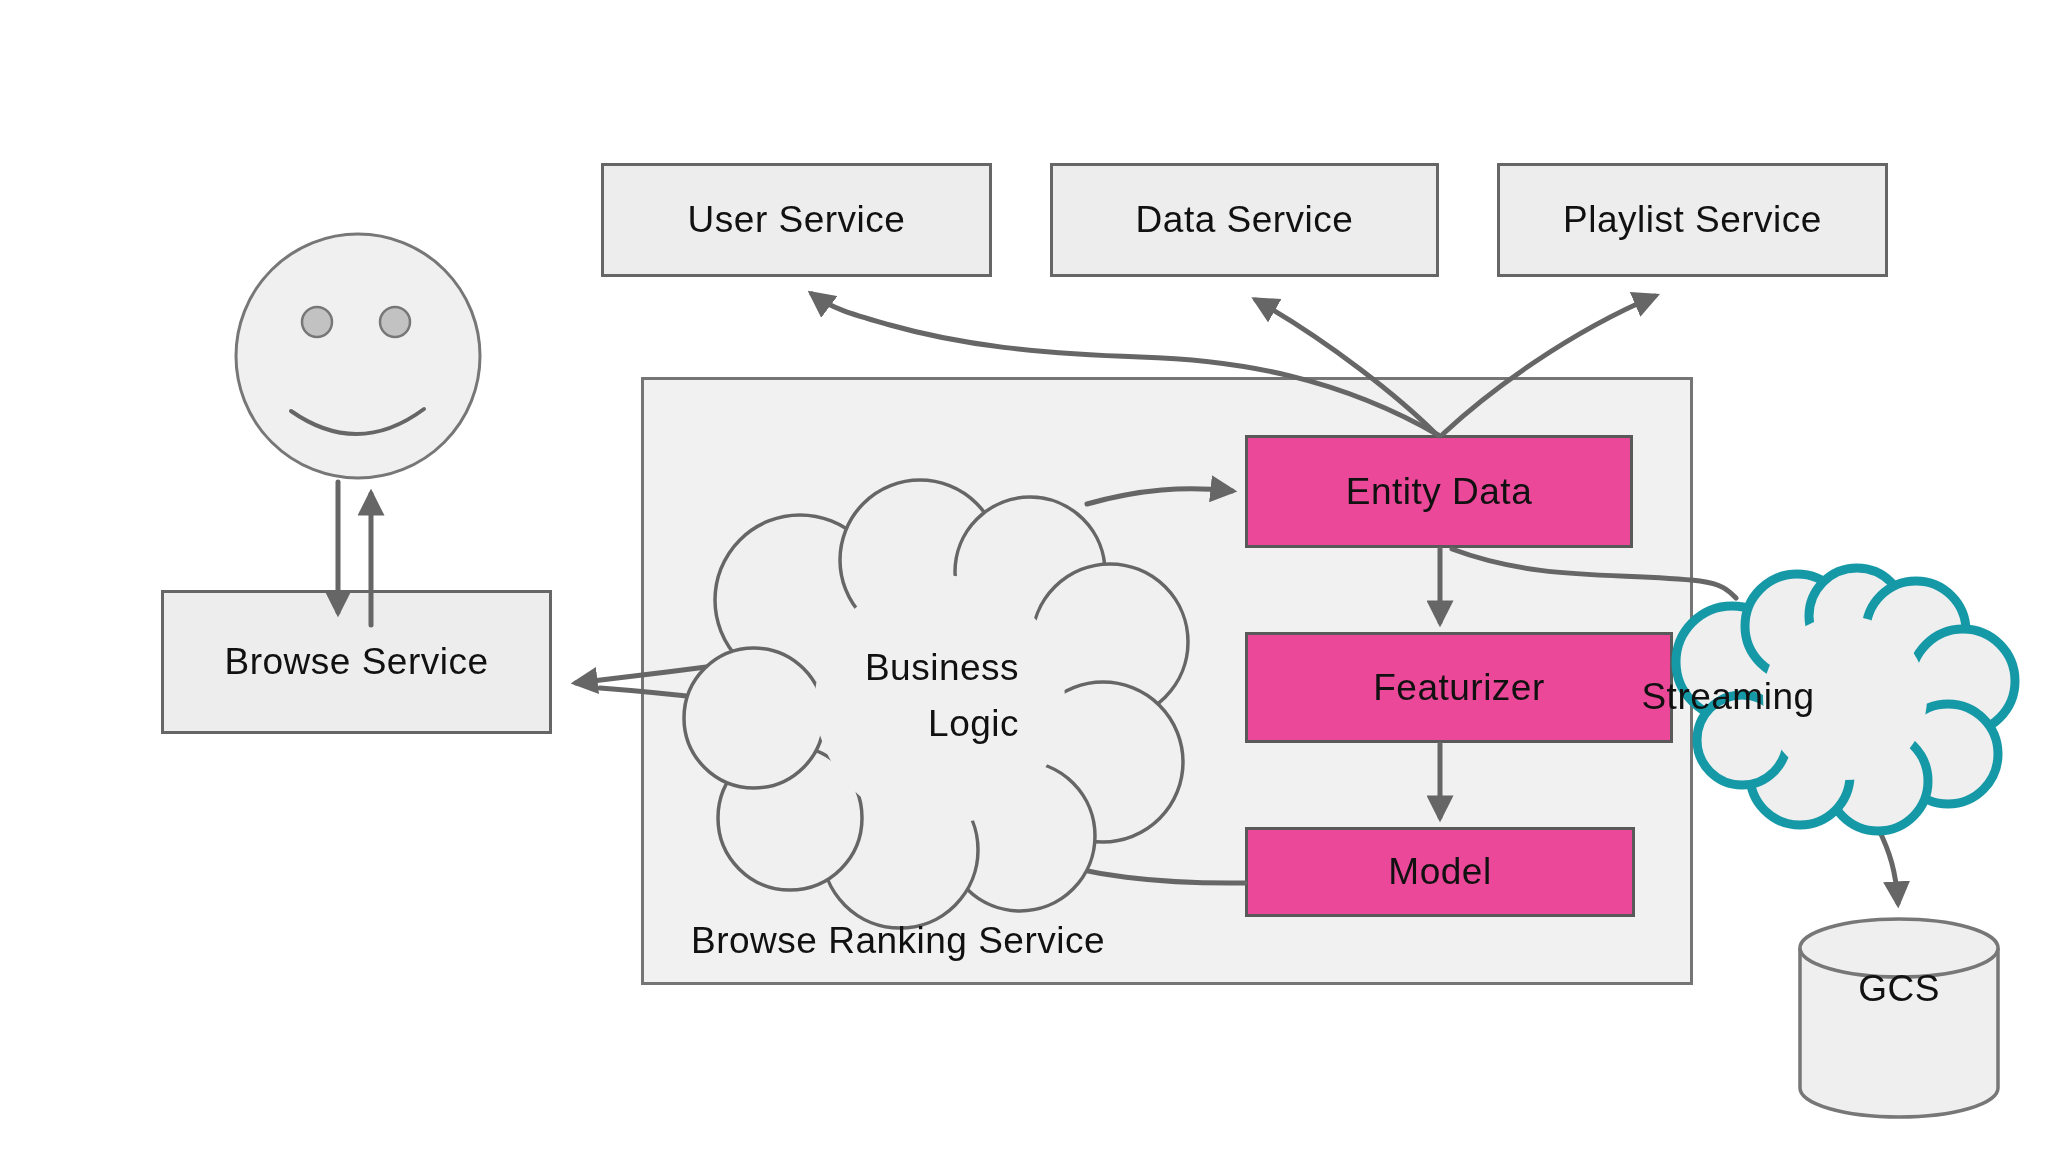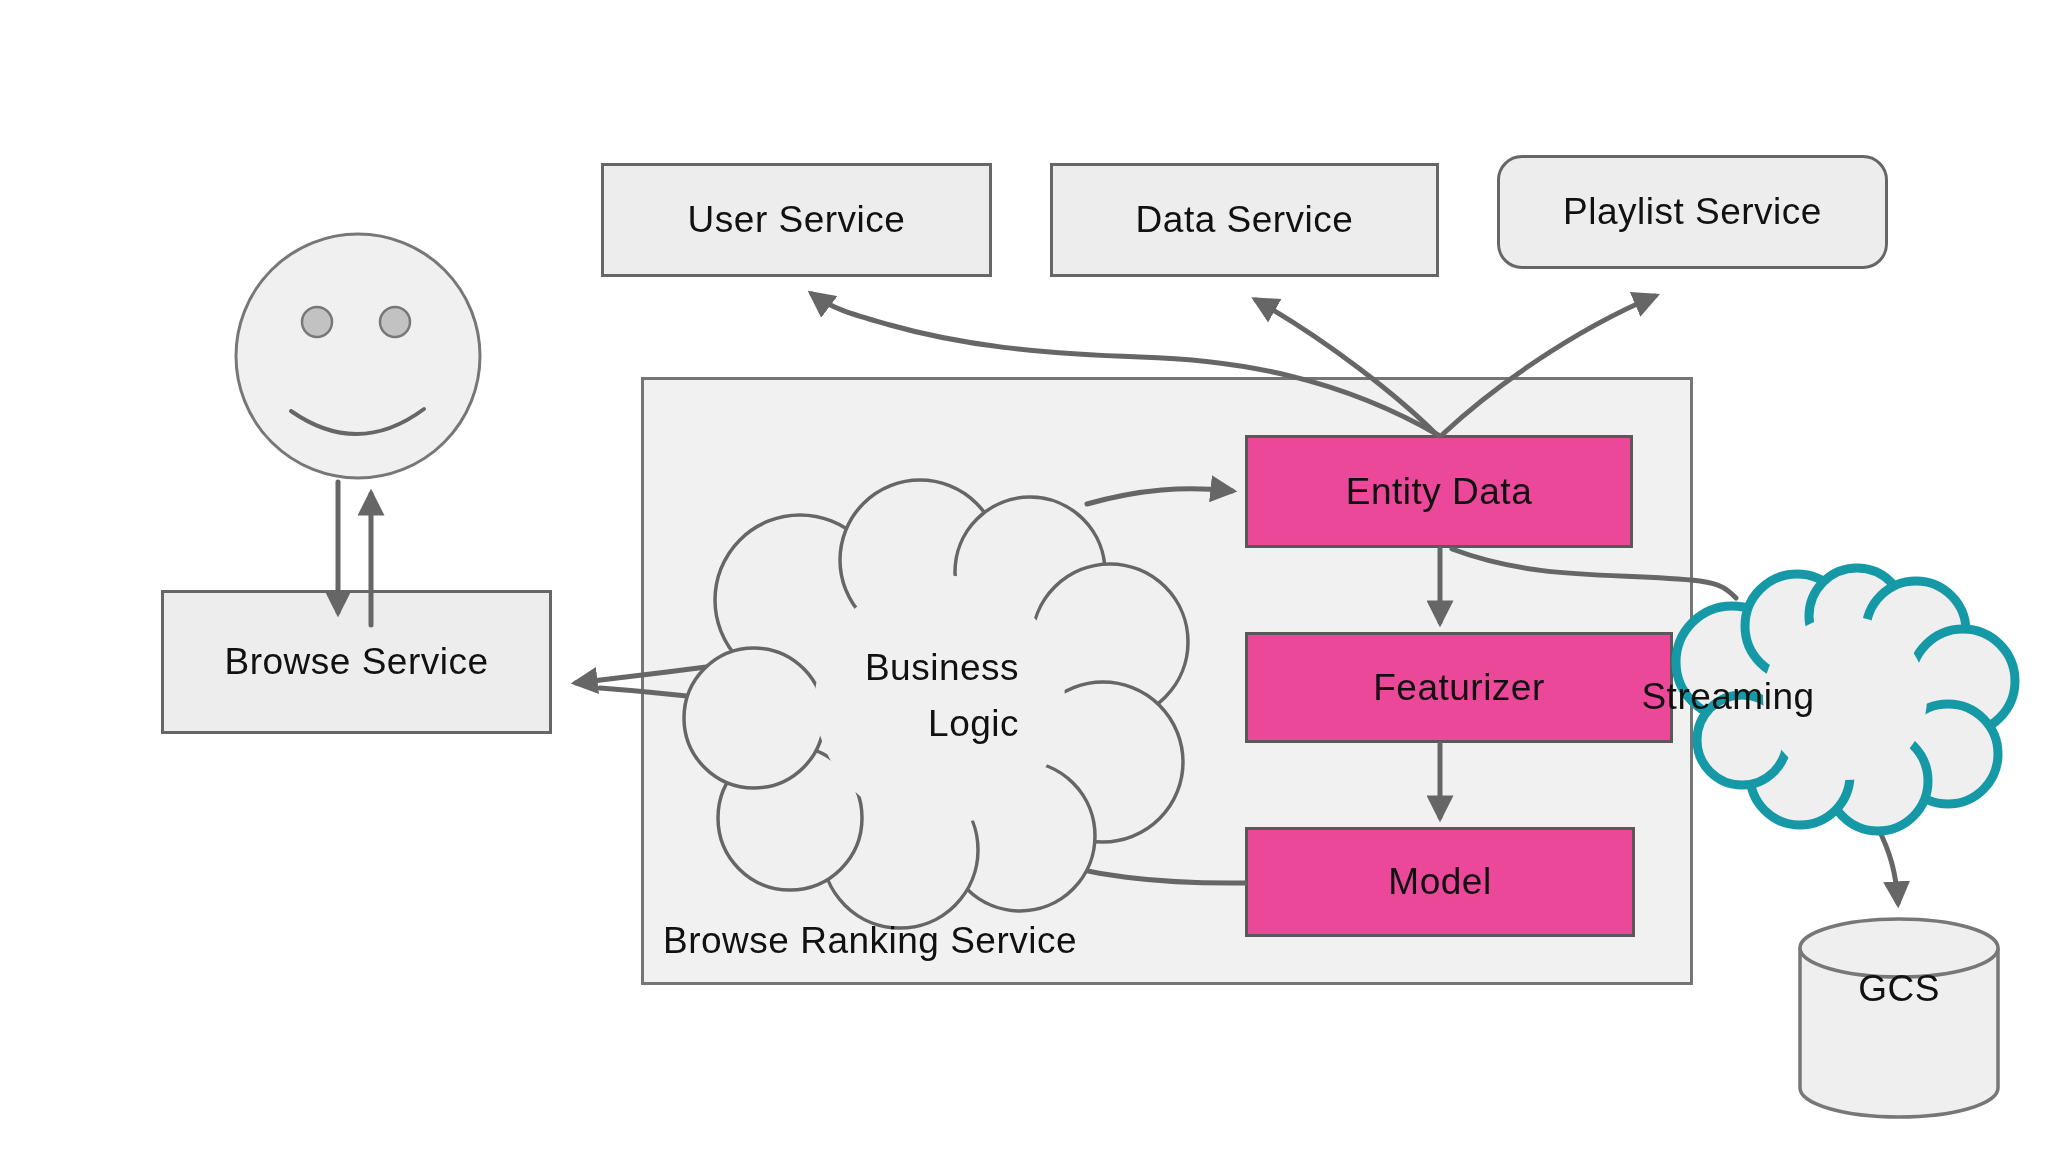--- a/index.html
+++ b/index.html
@@ -28,31 +28,31 @@
     position:absolute;z-index:4;font-size:37px;letter-spacing:0.5px;
     transform:translate(-50%,-50%);text-align:center;line-height:1.5;
     white-space:nowrap;
   }
   .corner-label{
     position:absolute;z-index:4;font-size:37px;letter-spacing:0.5px;white-space:nowrap;
   }
   
   #user-service   {left:601px; top:163px; width:391px; height:114px;}
   #genre-service  {left:1050px;top:163px; width:389px; height:114px;}
-  #playlist-service{left:1497px;top:155px;width:391px; height:114px;border-radius:25px;}
+  #playlist-service{left:1497px;top:163px;width:391px; height:114px;}
   #browse-service {left:161px; top:590px; width:391px; height:144px;}
   #entity-data    {left:1245px;top:435px; width:388px; height:113px;}
   #featurizer     {left:1245px;top:632px; width:428px; height:111px;}
-  #model          {left:1245px;top:827px; width:390px; height:110px;}
+  #model          {left:1245px;top:827px; width:390px; height:90px;}
 </style>
 </head>
 <body>
 
 <div class="container-box"></div>
-<div class="corner-label" style="left:663px;top:920px;z-index:4;">Browse Ranking Service</div>
+<div class="corner-label" style="left:691px;top:920px;z-index:4;">Browse Ranking Service</div>
 
 <div id="user-service" class="node svc z2">
   <span>User Service</span>
 </div>
 <div id="genre-service" class="node svc z2">
   <span>Data Service</span>
 </div>
 <div id="playlist-service" class="node svc z2">
   <span>Playlist Service</span>
 </div>

